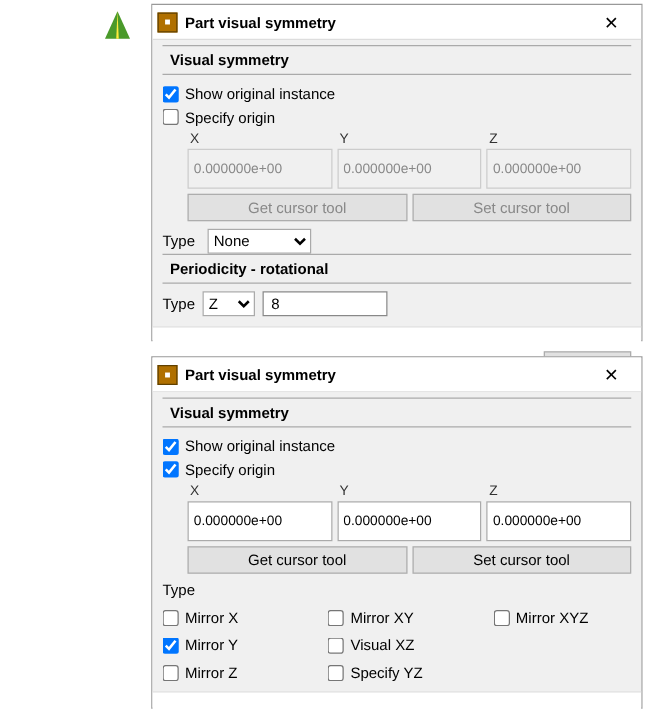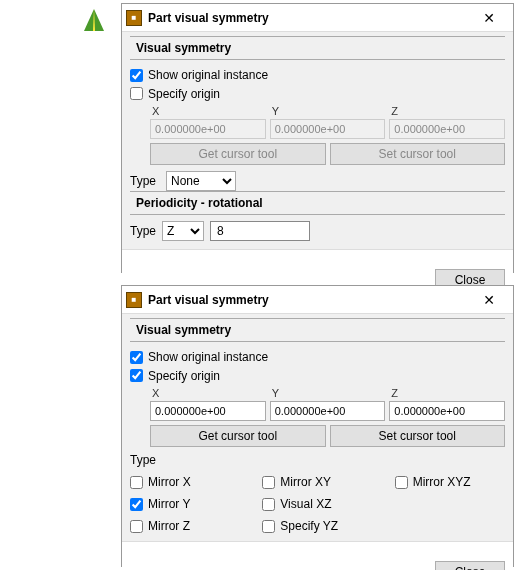--- a/index.html
+++ b/index.html
@@ -80,21 +80,21 @@
     flex-direction: column;
   }
   .col .lab {
     font-size: 11px;
     color: #333;
     margin-bottom: 2px;
     padding-left: 2px;
   }
   .col input[type="text"] {
     width: 100%;
-    height: 20px;
+    height: 32px;
     font-size: 11px;
     border: 1px solid #aaa;
     background: #fff;
     padding: 0 4px;
   }
   .col.disabled input[type="text"] {
     color: #888;
     background: #f0f0f0;
     border: 1px solid #ccc;
   }
@@ -206,21 +206,21 @@
       </div>
     </div>
 
     <div class="cursor-row">
       <div class="btn disabled">Get cursor tool</div>
       <div class="btn disabled">Set cursor tool</div>
     </div>
 
     <div class="type-row">
       <span class="tlabel">Type</span>
-      <select style="width:70px;">
+      <select style="width:83px;">
         <option>None</option>
       </select>
     </div>
 
     <div class="section-header">Periodicity - rotational</div>
 
     <div class="axis-row">
       <span>Type</span>
       <select style="width:42px;">
         <option>Z</option>

